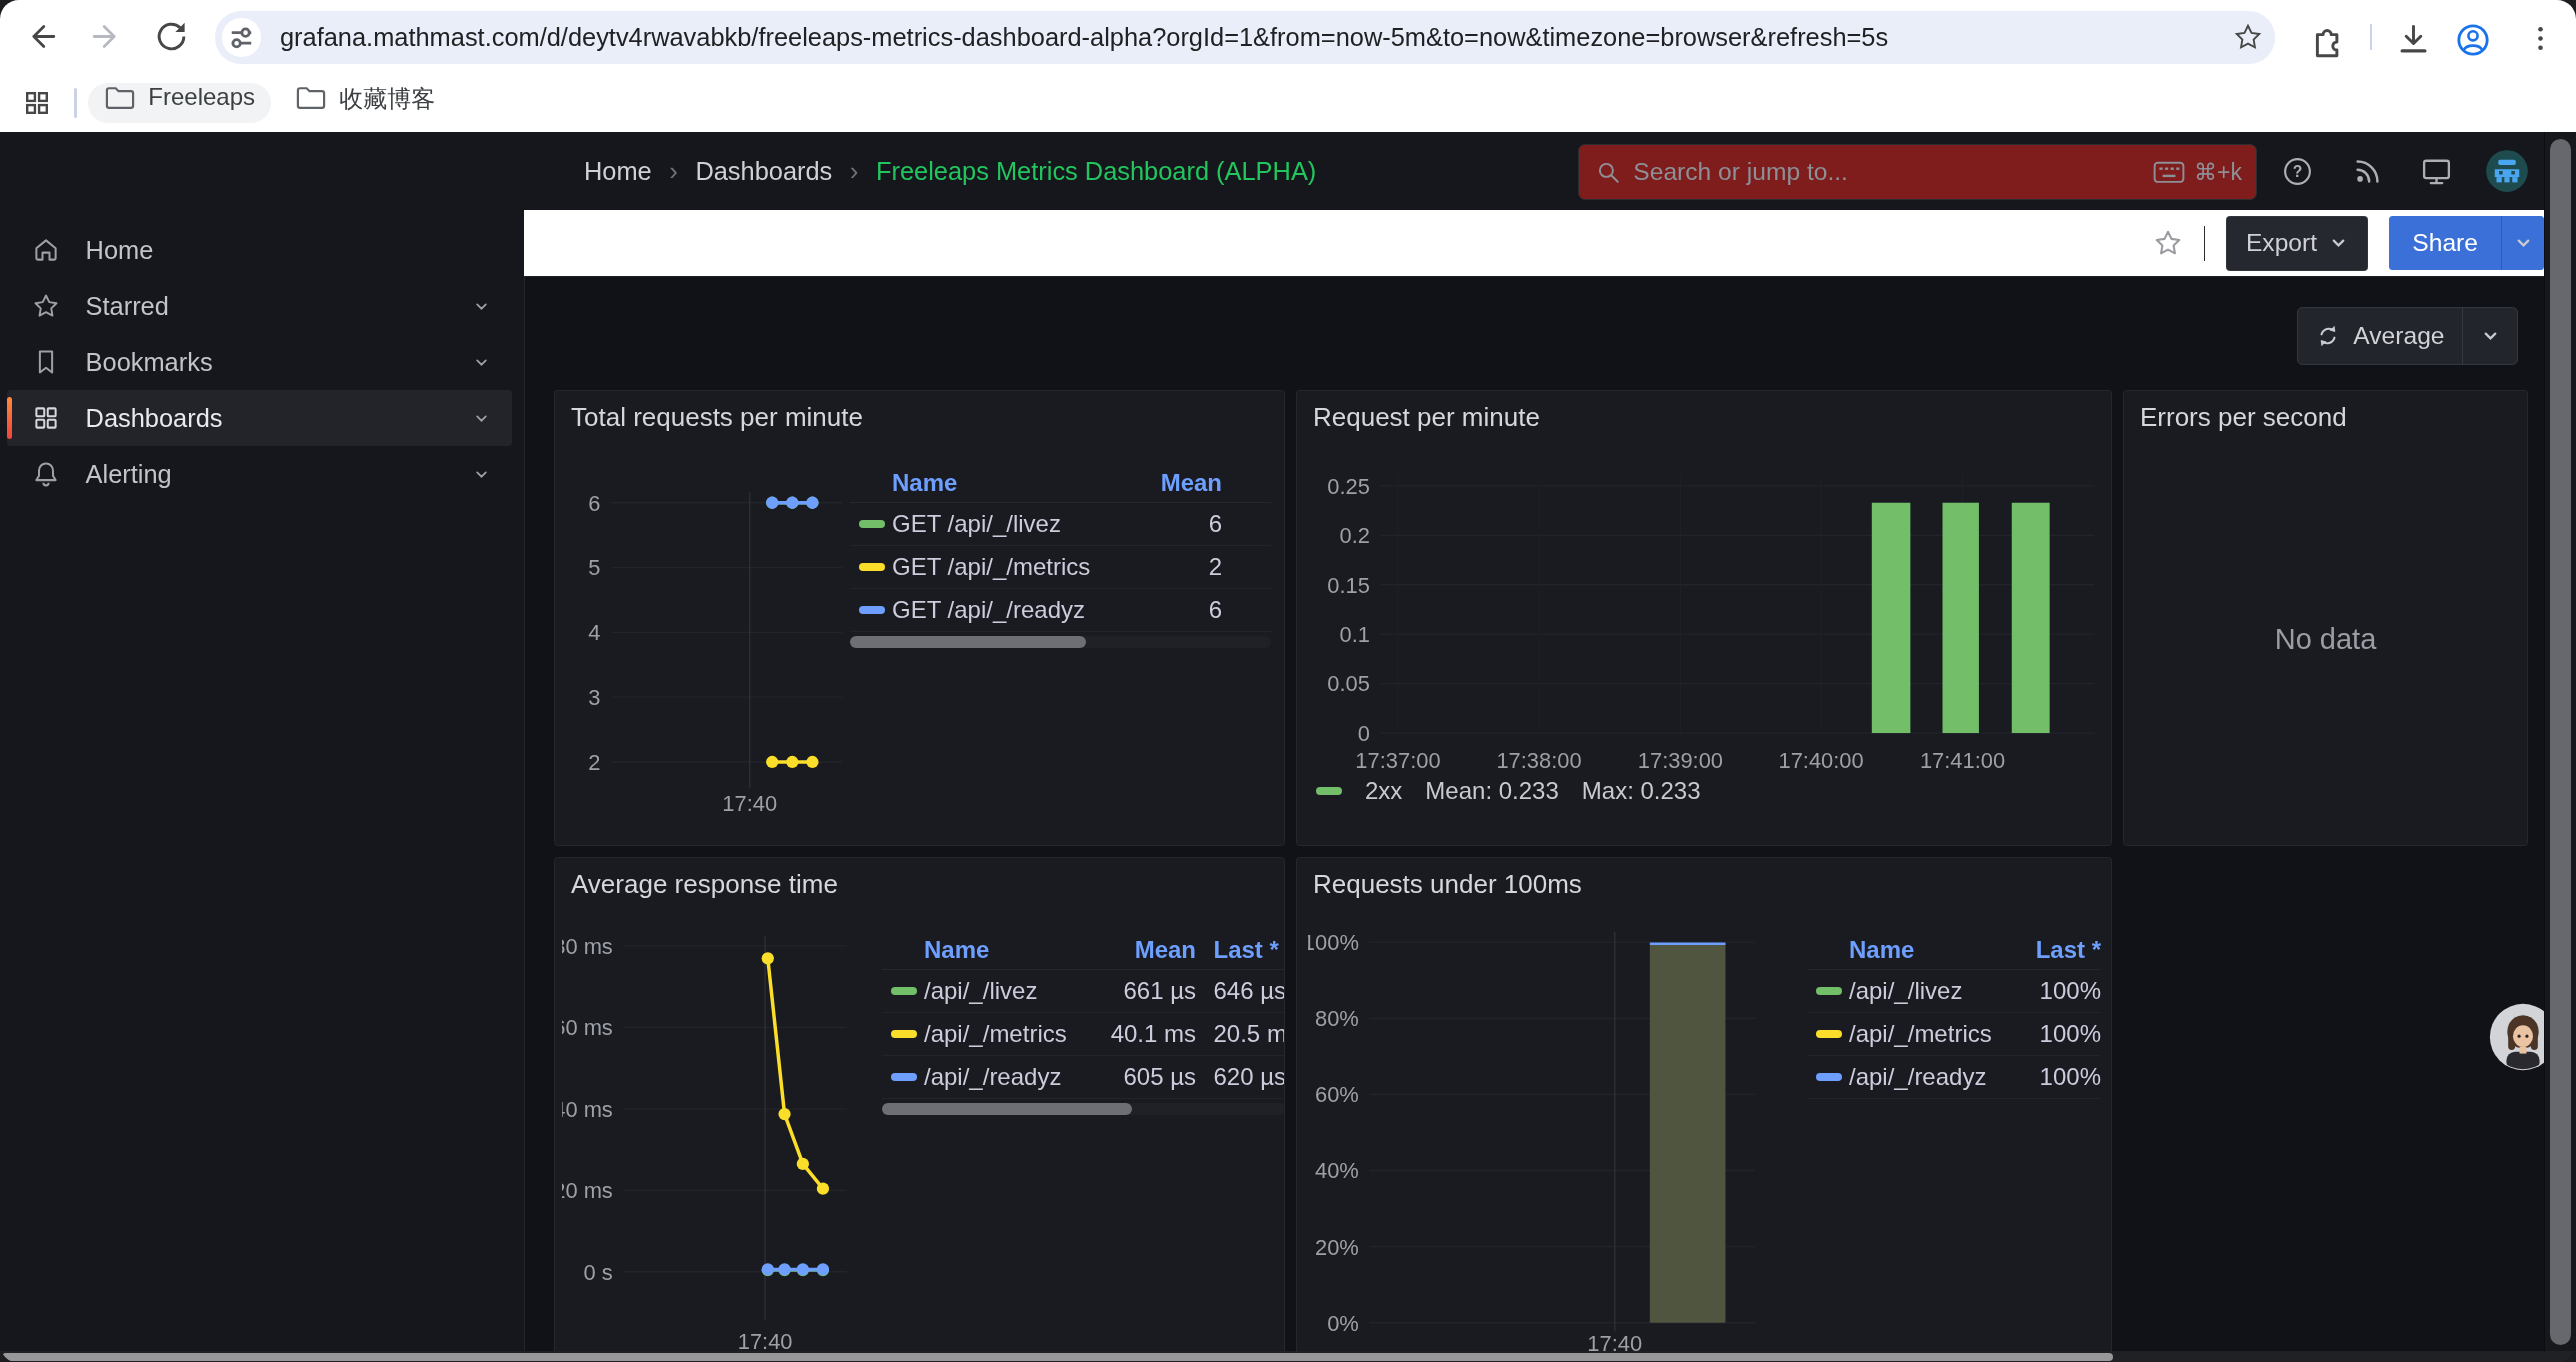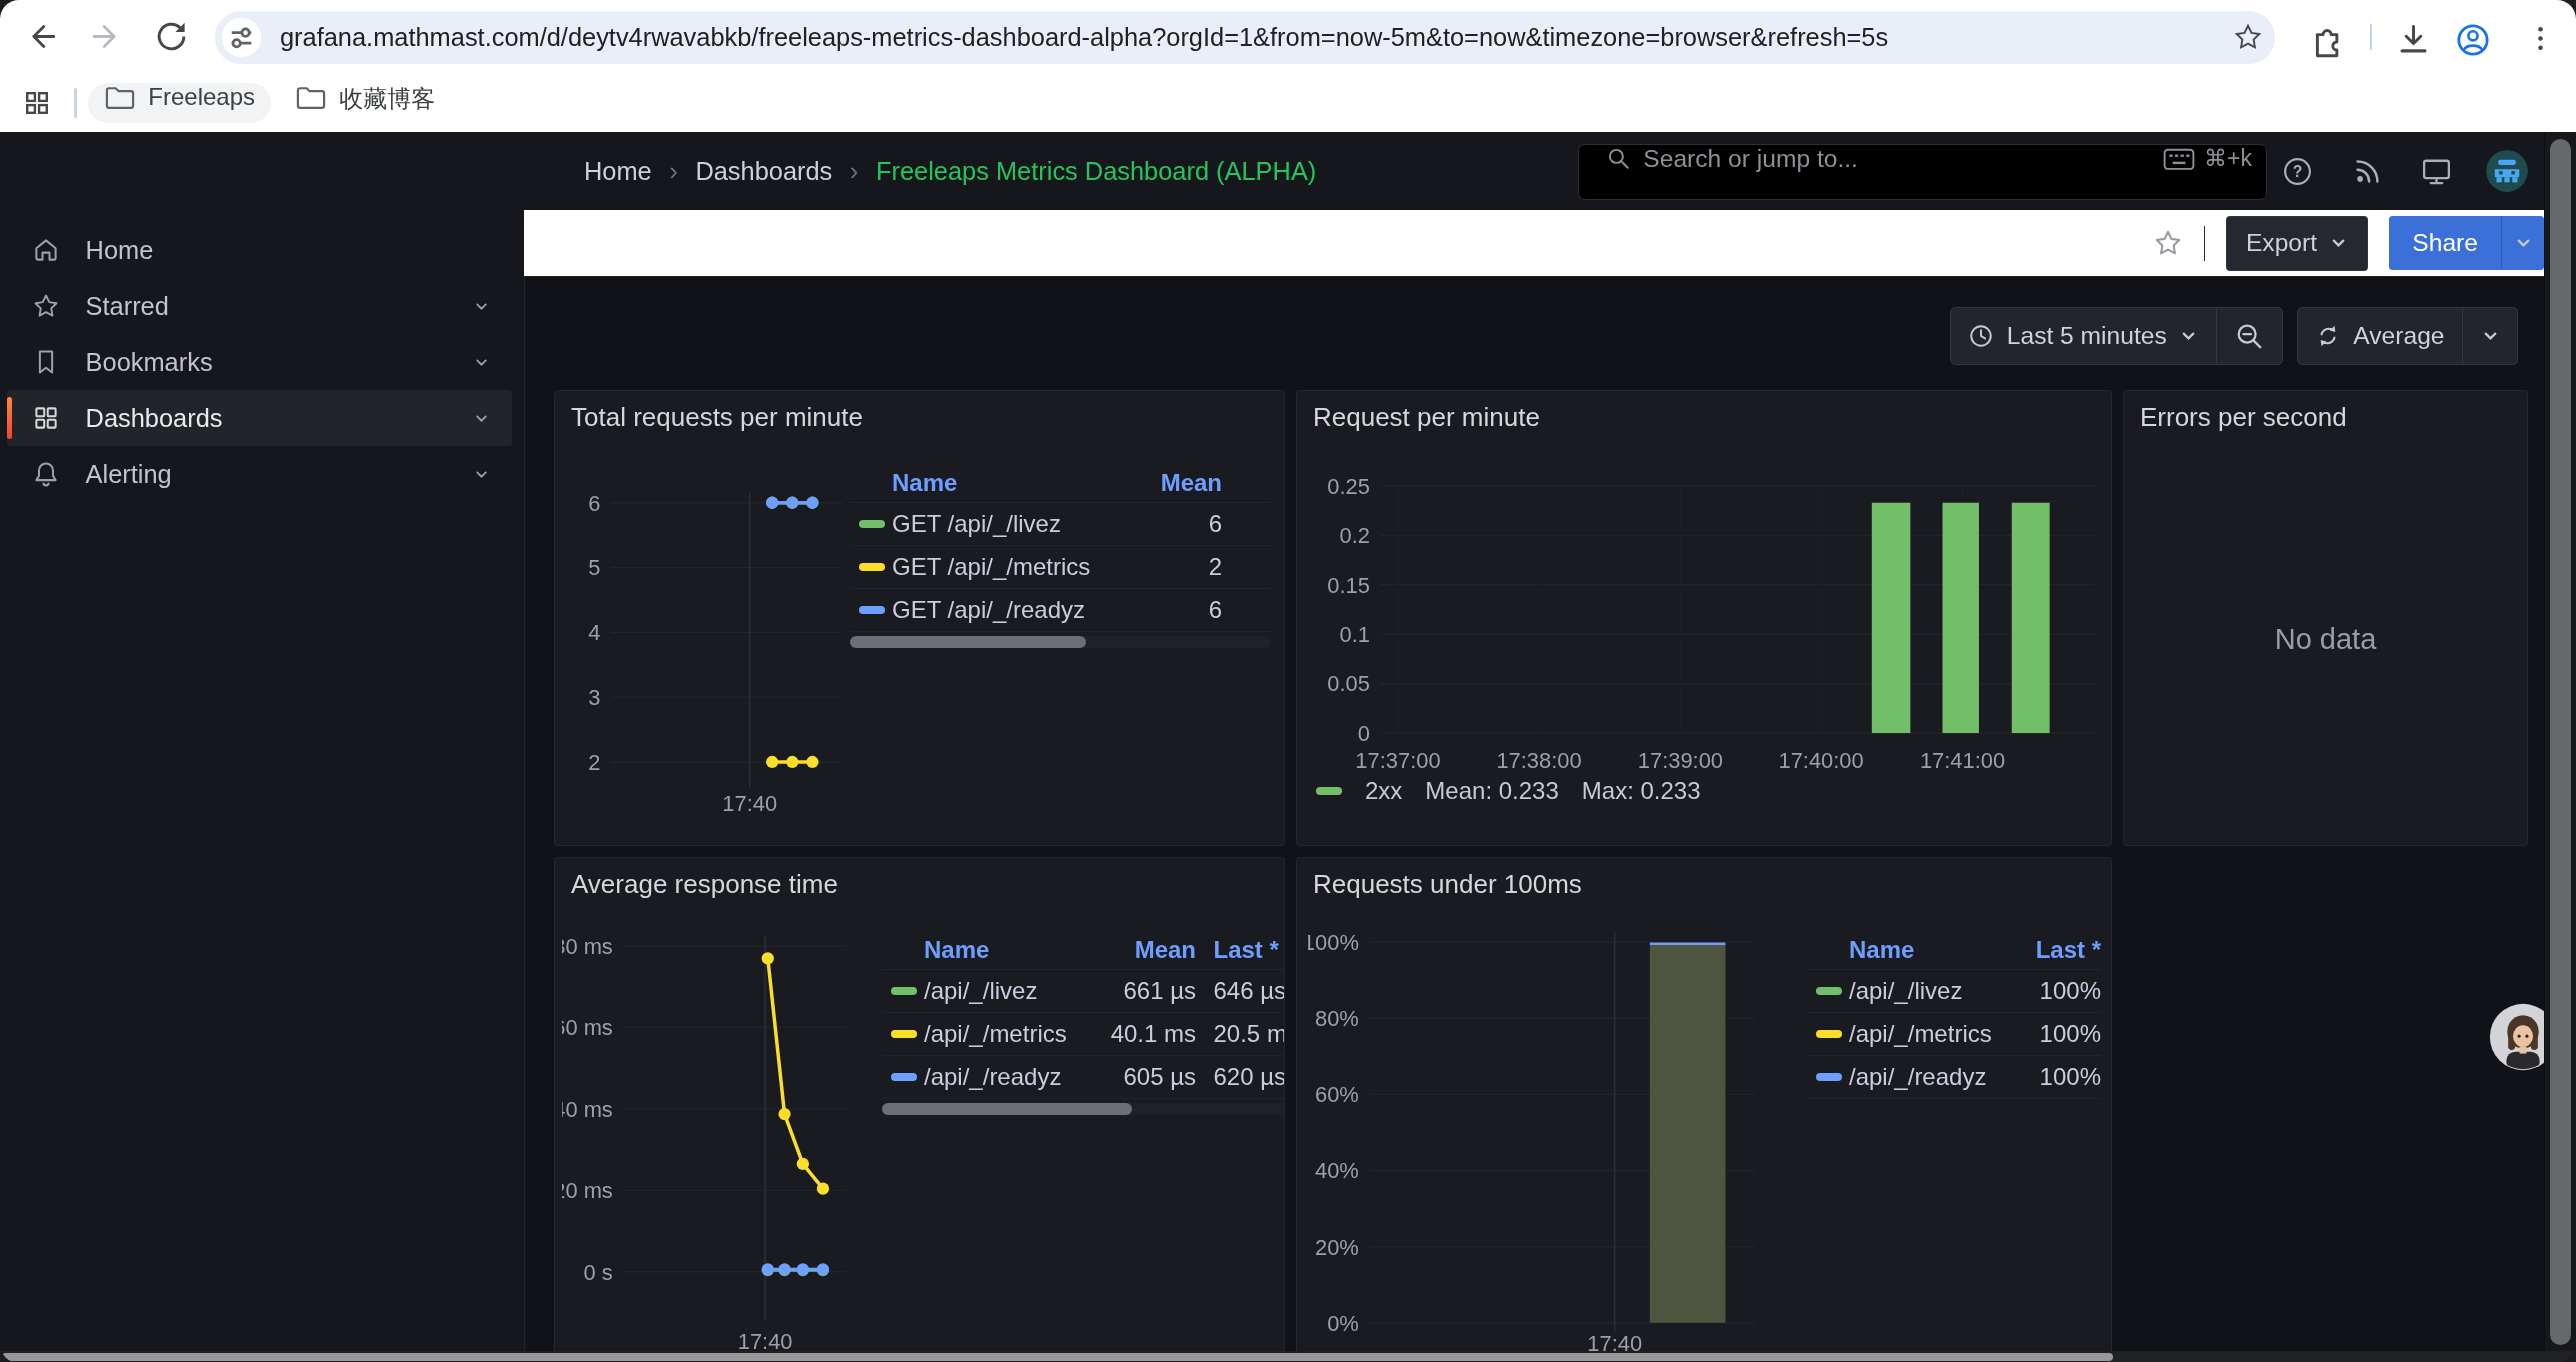--- a/index.html
+++ b/index.html
@@ -35,21 +35,21 @@
   .mitem .mchev{width:23px;height:23px;margin-right:19px;color:#9ea0a7;}
   .mitem.active{background:#232429;color:#e9eaee;}
   .mitem.active .mic{color:#d7d8dc;}
   .mbar{position:absolute;left:0;top:7px;bottom:7px;width:5.3px;border-radius:2.6px;background:linear-gradient(180deg,#ff8a3c,#f0433a);}
 
   .gf-header{position:absolute;left:524px;top:132px;right:0;height:79px;background:#16171d;border-bottom:0.9px solid #23252c;}
   .crumbs{position:absolute;left:60px;top:0;height:79px;display:flex;align-items:center;gap:17.5px;font-size:25.4px;}
   .crumb{color:#d0d1d6;}
   .crumb.last{color:#22c55e;}
   .crumbsep{color:#6e7076;font-size:26px;}
-  .searchbox{position:absolute;left:1054px;top:12.3px;width:677px;height:54px;background:#000000;border:0.9px solid #2c2e35;border-radius:7px;display:flex;align-items:flex-start;color:#8e9097;padding-left:10px;}
+  .searchbox{position:absolute;left:1054px;top:12.3px;width:677px;height:54px;background:#7f1d1d;border:0.9px solid #2c2e35;border-radius:7px;display:flex;align-items:center;color:#8e9097;}
   .searchbox .sic{width:26px;height:26px;margin-left:16px;}
   .searchbox .ph{margin-left:12.3px;font-size:24.6px;flex:1;}
   .searchbox .kbd{display:flex;align-items:center;gap:8.8px;margin-right:14px;font-size:23px;color:#8e9097;}
   .hic{position:absolute;top:23px;width:33px;height:33px;color:#adaeb4;}
   .gfavatar{position:absolute;left:1962px;top:18.4px;width:42px;height:42px;border-radius:21px;overflow:hidden;}
 
   .subheader{position:absolute;left:524px;top:210px;right:0;height:67px;background:#ffffff;border-bottom:0.9px solid #1e2026;display:flex;align-items:center;justify-content:flex-end;padding-right:32px;box-sizing:border-box;gap:21px;}
   .starbtn{width:30px;height:30px;color:#9a9ba1;}
   .vdiv{width:0.9px;height:35px;background:#2a2b31;}
   .btn-sec{height:53px;display:flex;align-items:center;gap:12.3px;padding:0 19px;background:#26282f;border:0.9px solid #33353c;border-radius:3.5px;color:#d0d1d6;font-size:24.6px;font-weight:500;}
@@ -301,39 +301,20 @@
       </div>
       <div class="btn-share-chev">
         <svg class="chev" viewBox="0 0 20 20">
             <path d="M5 7l5 5 5-5" fill="none" stroke="currentColor" stroke-width="2.4" stroke-linecap="round"></path>
           </svg>
       </div>
     </div>
   </div>
 
   <div class="timerow">
-    <div class="tgroup">
-      <div class="tseg">
-        <svg class="tic" viewBox="0 0 32 32">
-            <circle cx="16" cy="16" r="12" fill="none" stroke="currentColor" stroke-width="2.4"></circle>
-            <path d="M16 9v7l5 3" fill="none" stroke="currentColor" stroke-width="2.4" stroke-linecap="round"></path>
-          </svg>
-        <span class="tlabel">Last 5 minutes</span>
-        <svg class="chev" viewBox="0 0 20 20">
-            <path d="M5 7l5 5 5-5" fill="none" stroke="currentColor" stroke-width="2.4" stroke-linecap="round"></path>
-          </svg>
-      </div>
-      <div class="tseg">
-        <svg class="tic" style="width:30px;height:30px" viewBox="0 0 32 32">
-            <circle cx="14" cy="14" r="9" fill="none" stroke="currentColor" stroke-width="2.4"></circle>
-            <line x1="10" y1="14" x2="18" y2="14" stroke="currentColor" stroke-width="2.4" stroke-linecap="round"></line>
-            <line x1="21" y1="21" x2="28" y2="28" stroke="currentColor" stroke-width="2.6" stroke-linecap="round"></line>
-          </svg>
-      </div>
-    </div>
     <div class="tgroup">
       <div class="tseg">
         <svg class="tic" viewBox="0 0 32 32">
             <path d="M8 14a9.5 9.5 0 0 1 15.5-4.5" fill="none" stroke="currentColor" stroke-width="2.5" stroke-linecap="round"></path>
             <path d="M24 3.5l1 7-7-1z" fill="currentColor"></path>
             <path d="M24 18a9.5 9.5 0 0 1-15.5 4.5" fill="none" stroke="currentColor" stroke-width="2.5" stroke-linecap="round"></path>
             <path d="M8 28.5l-1-7 7 1z" fill="currentColor"></path>
           </svg>
         <span class="tlabel">Average</span>
       </div>

